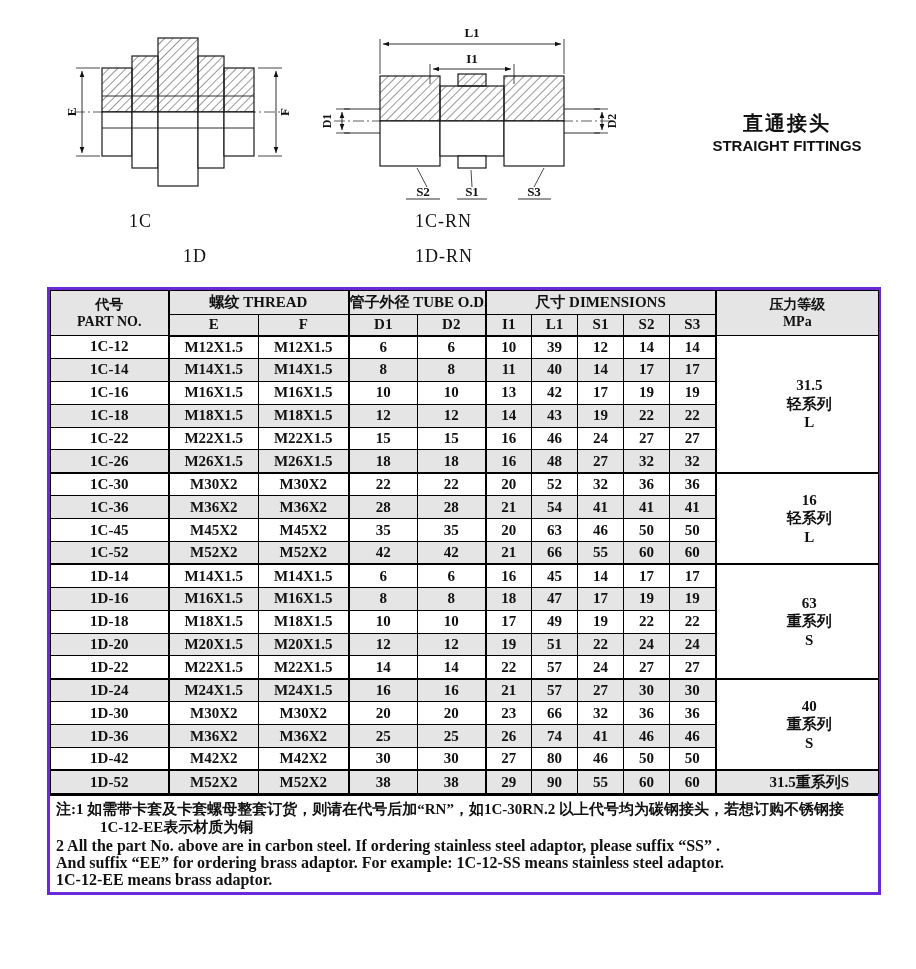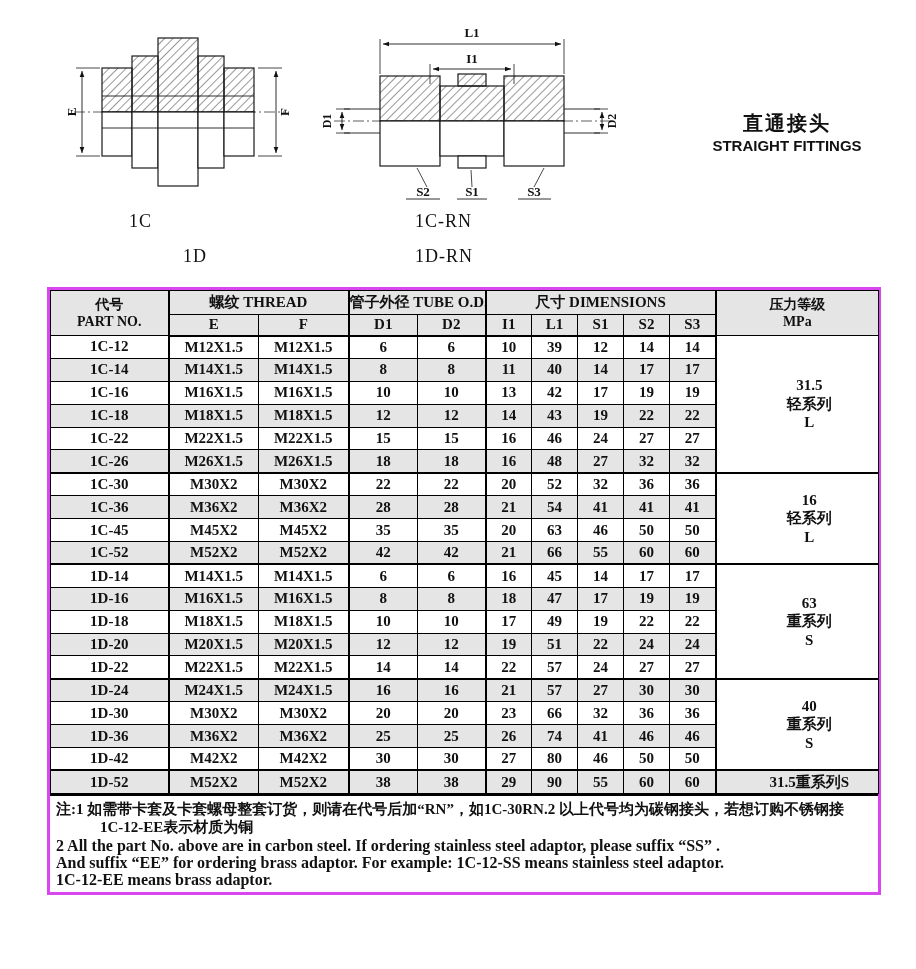--- a/index.html
+++ b/index.html
@@ -14,21 +14,21 @@
   .drawing-right { left:322px; top:6px;   width:300px; height:202px; }
   .title-block { position:absolute; left:694px; top:110px; width:186px; text-align:center; }
   .title-zh { font-size:20px; font-weight:bold; letter-spacing:2px; font-family:"Liberation Serif",serif; }
   .title-en { font-size:15px; font-weight:bold; font-family:"Liberation Sans","DejaVu Sans",sans-serif; letter-spacing:0px; white-space:nowrap; }
   .model-label { position:absolute; font-size:18px; font-weight:normal; font-family:"Liberation Serif",serif; letter-spacing:1px; }
   .m-1c    { left:129px; top:211px; }
   .m-1d    { left:146px; top:246px;margin-left:37px; }
   .m-1crn  { left:415px; top:211px; }
   .m-1drn  { left:415px; top:246px; }
   
-  .tbl-wrap { position:absolute; left:47px; top:287px; width:834px; border:3px solid #d946ef; background:#fff; }
+  .tbl-wrap { position:absolute; left:47px; top:287px; width:834px; border:3px solid #6d28d9; background:#fff; }
   table#spec { border-collapse:collapse; table-layout:fixed; width:828px; font-weight:bold; }
   #spec th, #spec td { border:1px solid #000; text-align:center; vertical-align:middle; padding:0; overflow:hidden; white-space:nowrap; }
   #spec th { background:#e5e5e5; font-weight:bold; }
   #spec .hrow1 th { height:24px; font-size:15px; }
   #spec .hrow2 th { height:21px; font-size:15px; border-bottom:2px solid #000; }
   #spec th.two-line { font-size:14px; line-height:1.25; }
   #spec td { height:22.9px; font-size:15px; }
   #spec td:nth-child(1) { border-right:2px solid #000; }
   #spec td:nth-child(3) { border-right:2px solid #000; }
   #spec td:nth-child(5) { border-right:2px solid #000; }

